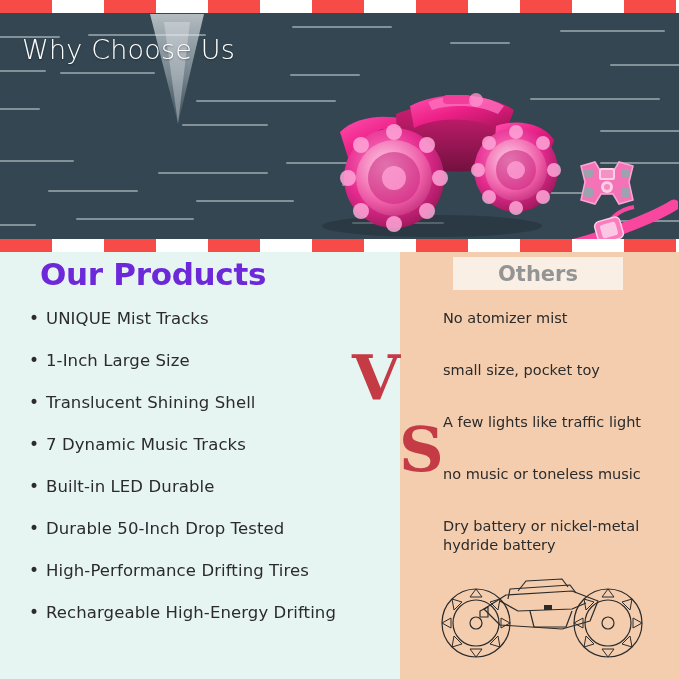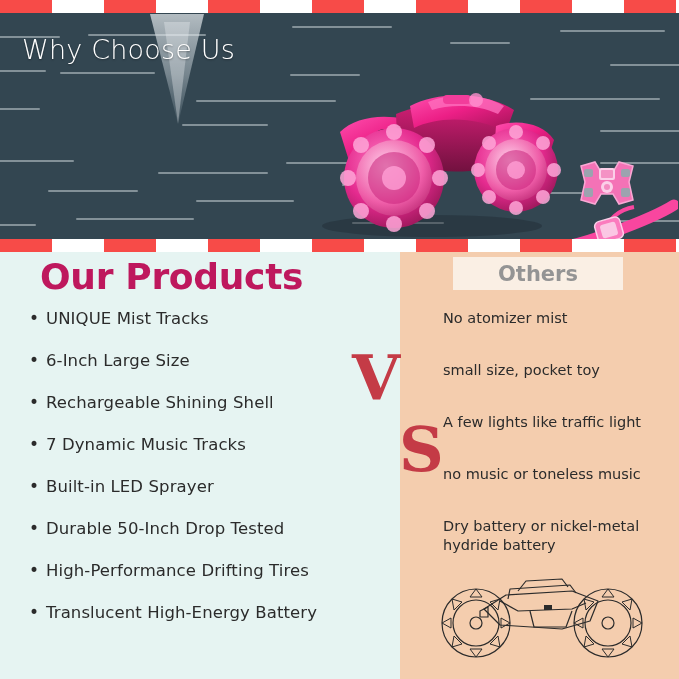--- a/index.html
+++ b/index.html
@@ -63,22 +63,22 @@
     position:relative;
   }
   .col-right {
     width:279px; height:100%;
     background:#f4cdae;
     position:relative;
   }
 
   .products-title {
     position:absolute; left:40px; top:4px;
-    color:#be185d;
-    font-size:36px; font-weight:bold;
+    color:#6d28d9;
+    font-size:31px; font-weight:bold;
     letter-spacing:-.3px;
   }
   .others-box {
     position:absolute; left:53px; top:5px;
     width:170px; height:33px;
     background:#faefe4;
     display:flex; align-items:center; justify-content:center;
   }
   .others-title {
     color:#949494; font-size:21px; font-weight:bold;
@@ -292,45 +292,45 @@
     <div class="col-left">
       <div class="products-title">Our Products</div>
 
       <ul class="plist">
         <li>
           <span class="dot">•</span>
           <span class="txt">UNIQUE Mist Tracks</span>
         </li>
         <li>
           <span class="dot">•</span>
-          <span class="txt">6-Inch Large Size</span>
-        </li>
-        <li>
-          <span class="dot">•</span>
-          <span class="txt">Rechargeable Shining Shell</span>
+          <span class="txt">1-Inch Large Size</span>
+        </li>
+        <li>
+          <span class="dot">•</span>
+          <span class="txt">Translucent Shining Shell</span>
         </li>
         <li>
           <span class="dot">•</span>
           <span class="txt">7 Dynamic Music Tracks</span>
         </li>
         <li>
           <span class="dot">•</span>
-          <span class="txt">Built-in LED Sprayer</span>
+          <span class="txt">Built-in LED Durable</span>
         </li>
         <li>
           <span class="dot">•</span>
           <span class="txt">Durable 50-Inch Drop Tested</span>
         </li>
         <li>
           <span class="dot">•</span>
           <span class="txt">High-Performance Drifting Tires</span>
         </li>
         <li>
           <span class="dot">•</span>
-          <span class="txt">Translucent High-Energy Battery</span>
+          <span class="txt">Rechargeable High-Energy Drifting</span>
         </li>
       </ul>
     </div>
 
     <div class="col-right">
       <div class="others-box">
         <span class="others-title">Others</span>
       </div>
 
       <ul class="olist">

